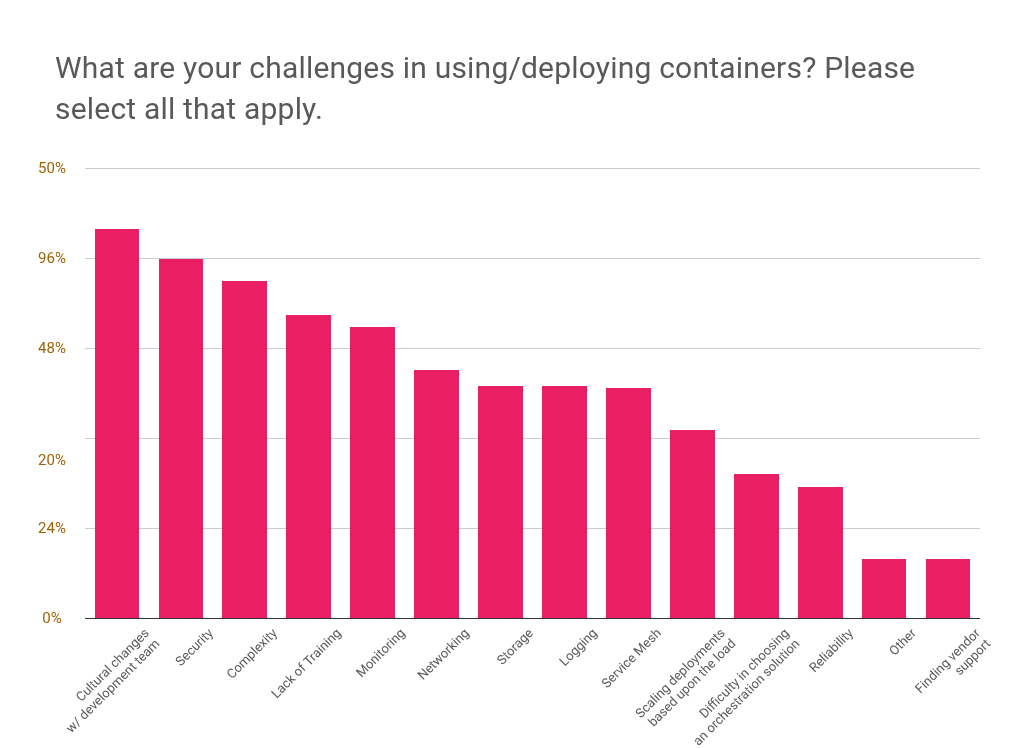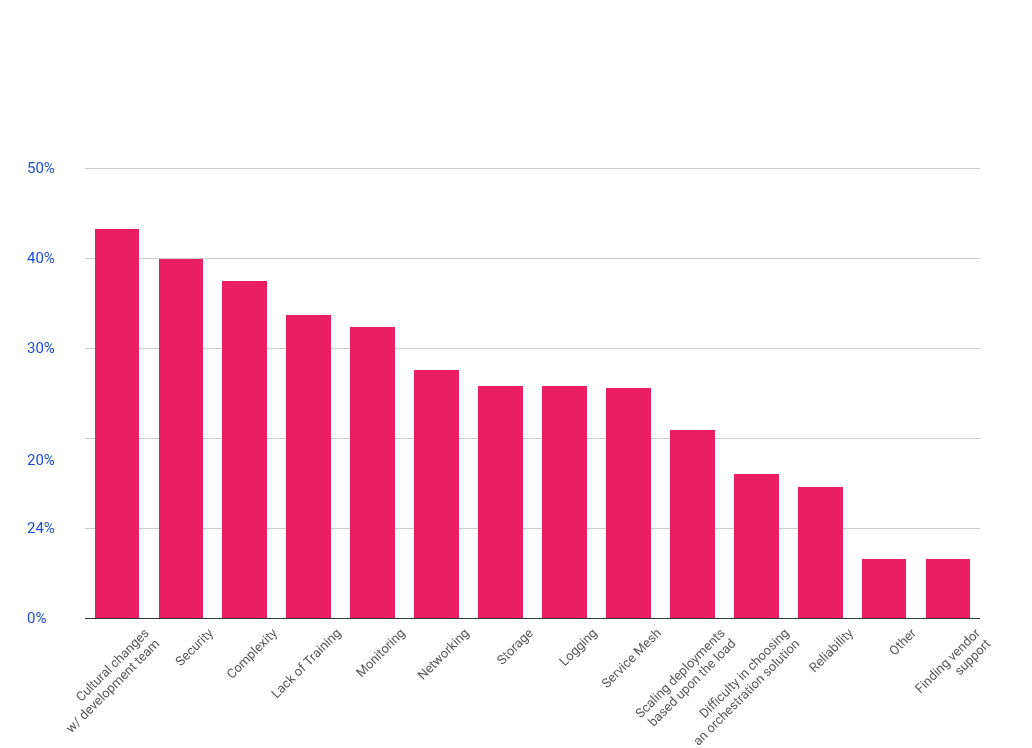--- a/index.html
+++ b/index.html
@@ -45,23 +45,23 @@
   .baseline {
     position: absolute;
     left: 0;
     width: 100%;
     border-top: 1px solid #333333;
   }
   .ytick {
     position: absolute;
     right: 955px; 
     width: 50px;
-    text-align: left;
+    text-align: center;
     font-size: 15px;
-    color: #1d4ed8;
+    color: #a16207;
     transform: translateY(-50%);
   }
   .bars {
     position: absolute;
     left: 0;
     bottom: 0;
     width: 100%;
     height: 100%;
   }
   .bar {
@@ -86,27 +86,29 @@
     transform-origin: top right;
     transform: rotate(-45deg);
     line-height: 1.15;
   }
 </style>
 </head>
 <body>
 
 <div class="chart-container">
 
+  <div class="title">What are your challenges in using/deploying containers?
+Please select all that apply.</div>
 
   <div id="yticks">
       <div class="ytick" style="top: 618px;">0%</div>
       <div class="ytick" style="top: 528px;">24%</div>
       <div class="ytick" style="top: 460px;">20%</div>
-      <div class="ytick" style="top: 348px;">30%</div>
-      <div class="ytick" style="top: 258px;">40%</div>
+      <div class="ytick" style="top: 348px;">48%</div>
+      <div class="ytick" style="top: 258px;">96%</div>
       <div class="ytick" style="top: 168px;">50%</div>
     </div>
 
   <div class="plot-area">
     <div id="grid">
         <div class="baseline" style="top: 450px;"></div>
         <div class="gridline" style="top: 360px;"></div>
         <div class="gridline" style="top: 270px;"></div>
         <div class="gridline" style="top: 180px;"></div>
         <div class="gridline" style="top: 90px;"></div>

